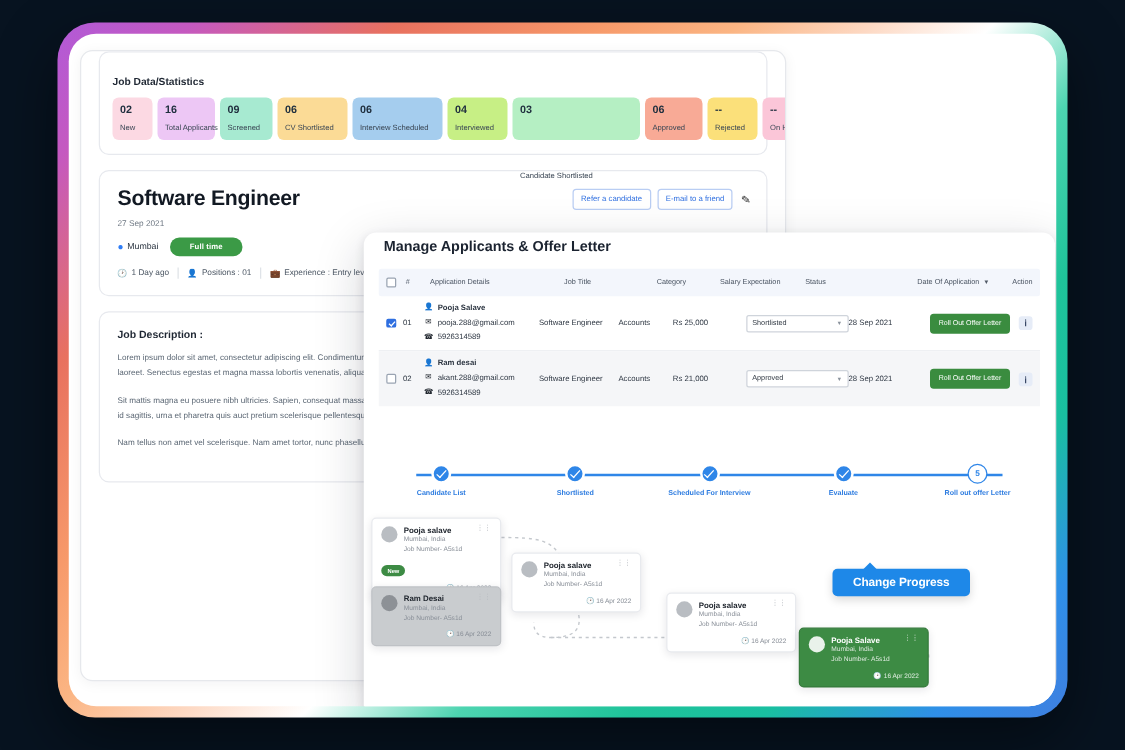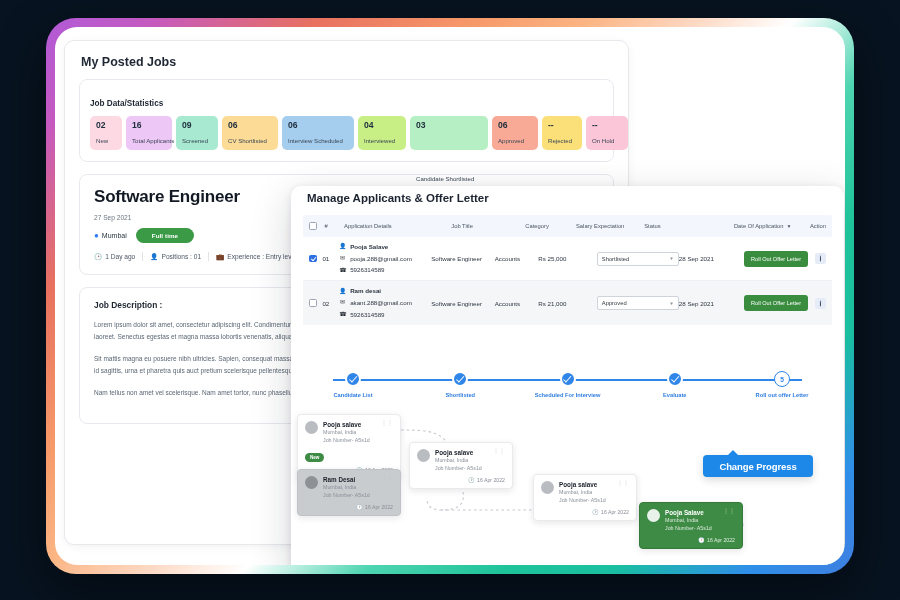--- a/index.html
+++ b/index.html
@@ -138,21 +138,21 @@
     padding:5px 7px; white-space:nowrap;
   }
   .infoi{
     width:11px;height:11px;border-radius:2.5px;background:#e6ecf7;color:#2d3d5c;
     font-size:7px; font-weight:700; display:flex; align-items:center; justify-content:center;
   }
   .sort-caret{ font-size:5px; margin-left:3px; color:#515a66;}
 
   
   #tooltip{
-    position:absolute; left:412px; top:269px; width:110px; height:22px;
+    position:absolute; left:375px; top:269px; width:110px; height:22px;
     background:#1e88e8; border-radius:4px; color:#fff;
     display:flex; align-items:center; justify-content:center;
     font-size:9.5px; font-weight:700; letter-spacing:-.1px;
     box-shadow:0 3px 8px rgba(0,0,0,.15);
   }
   #tooltip:before{
     content:""; position:absolute; left:24px; top:-5px;
     border-left:6px solid transparent; border-right:6px solid transparent;
     border-bottom:6px solid #1e88e8;
   }
@@ -207,21 +207,20 @@
   svg.dashes{ position:absolute; left:0; top:0; width:553px; height:160px; pointer-events:none;}
 </style>
 </head>
 <body>
 
 <div id="device-frame">
   <div id="device-screen">
 
     <div id="base-page">
 
-      <div class="page-title">My Posted Jobs</div>
 
       <div class="stats-card">
         <div class="stats-title">Job Data/Statistics</div>
         <div class="stats-row" id="stats-row">
             <div class="stat" style="background: rgb(252, 217, 227); width: 32px;">
               <div class="stat-num">02</div>
               <div class="stat-lbl">New</div>
             </div>
             <div class="stat" style="background: rgb(237, 199, 245); width: 46px;">
               <div class="stat-num">16</div>
@@ -236,21 +235,21 @@
               <div class="stat-lbl">CV Shortlisted</div>
             </div>
             <div class="stat" style="background: rgb(165, 205, 238); width: 72px;">
               <div class="stat-num">06</div>
               <div class="stat-lbl">Interview Scheduled</div>
             </div>
             <div class="stat" style="background: rgb(199, 239, 133); width: 48px;">
               <div class="stat-num">04</div>
               <div class="stat-lbl">Interviewed</div>
             </div>
-            <div class="stat" style="background: rgb(181, 239, 195); width: 78px; gap: 46px;">
+            <div class="stat" style="background: rgb(181, 239, 195); width: 102px; gap: 46px;">
               <div class="stat-num">03</div>
               <div class="stat-lbl">Candidate Shortlisted</div>
             </div>
             <div class="stat" style="background: rgb(248, 170, 150); width: 46px;">
               <div class="stat-num">06</div>
               <div class="stat-lbl">Approved</div>
             </div>
             <div class="stat" style="background: rgb(251, 224, 122); width: 40px;">
               <div class="stat-num">--</div>
               <div class="stat-lbl">Rejected</div>

